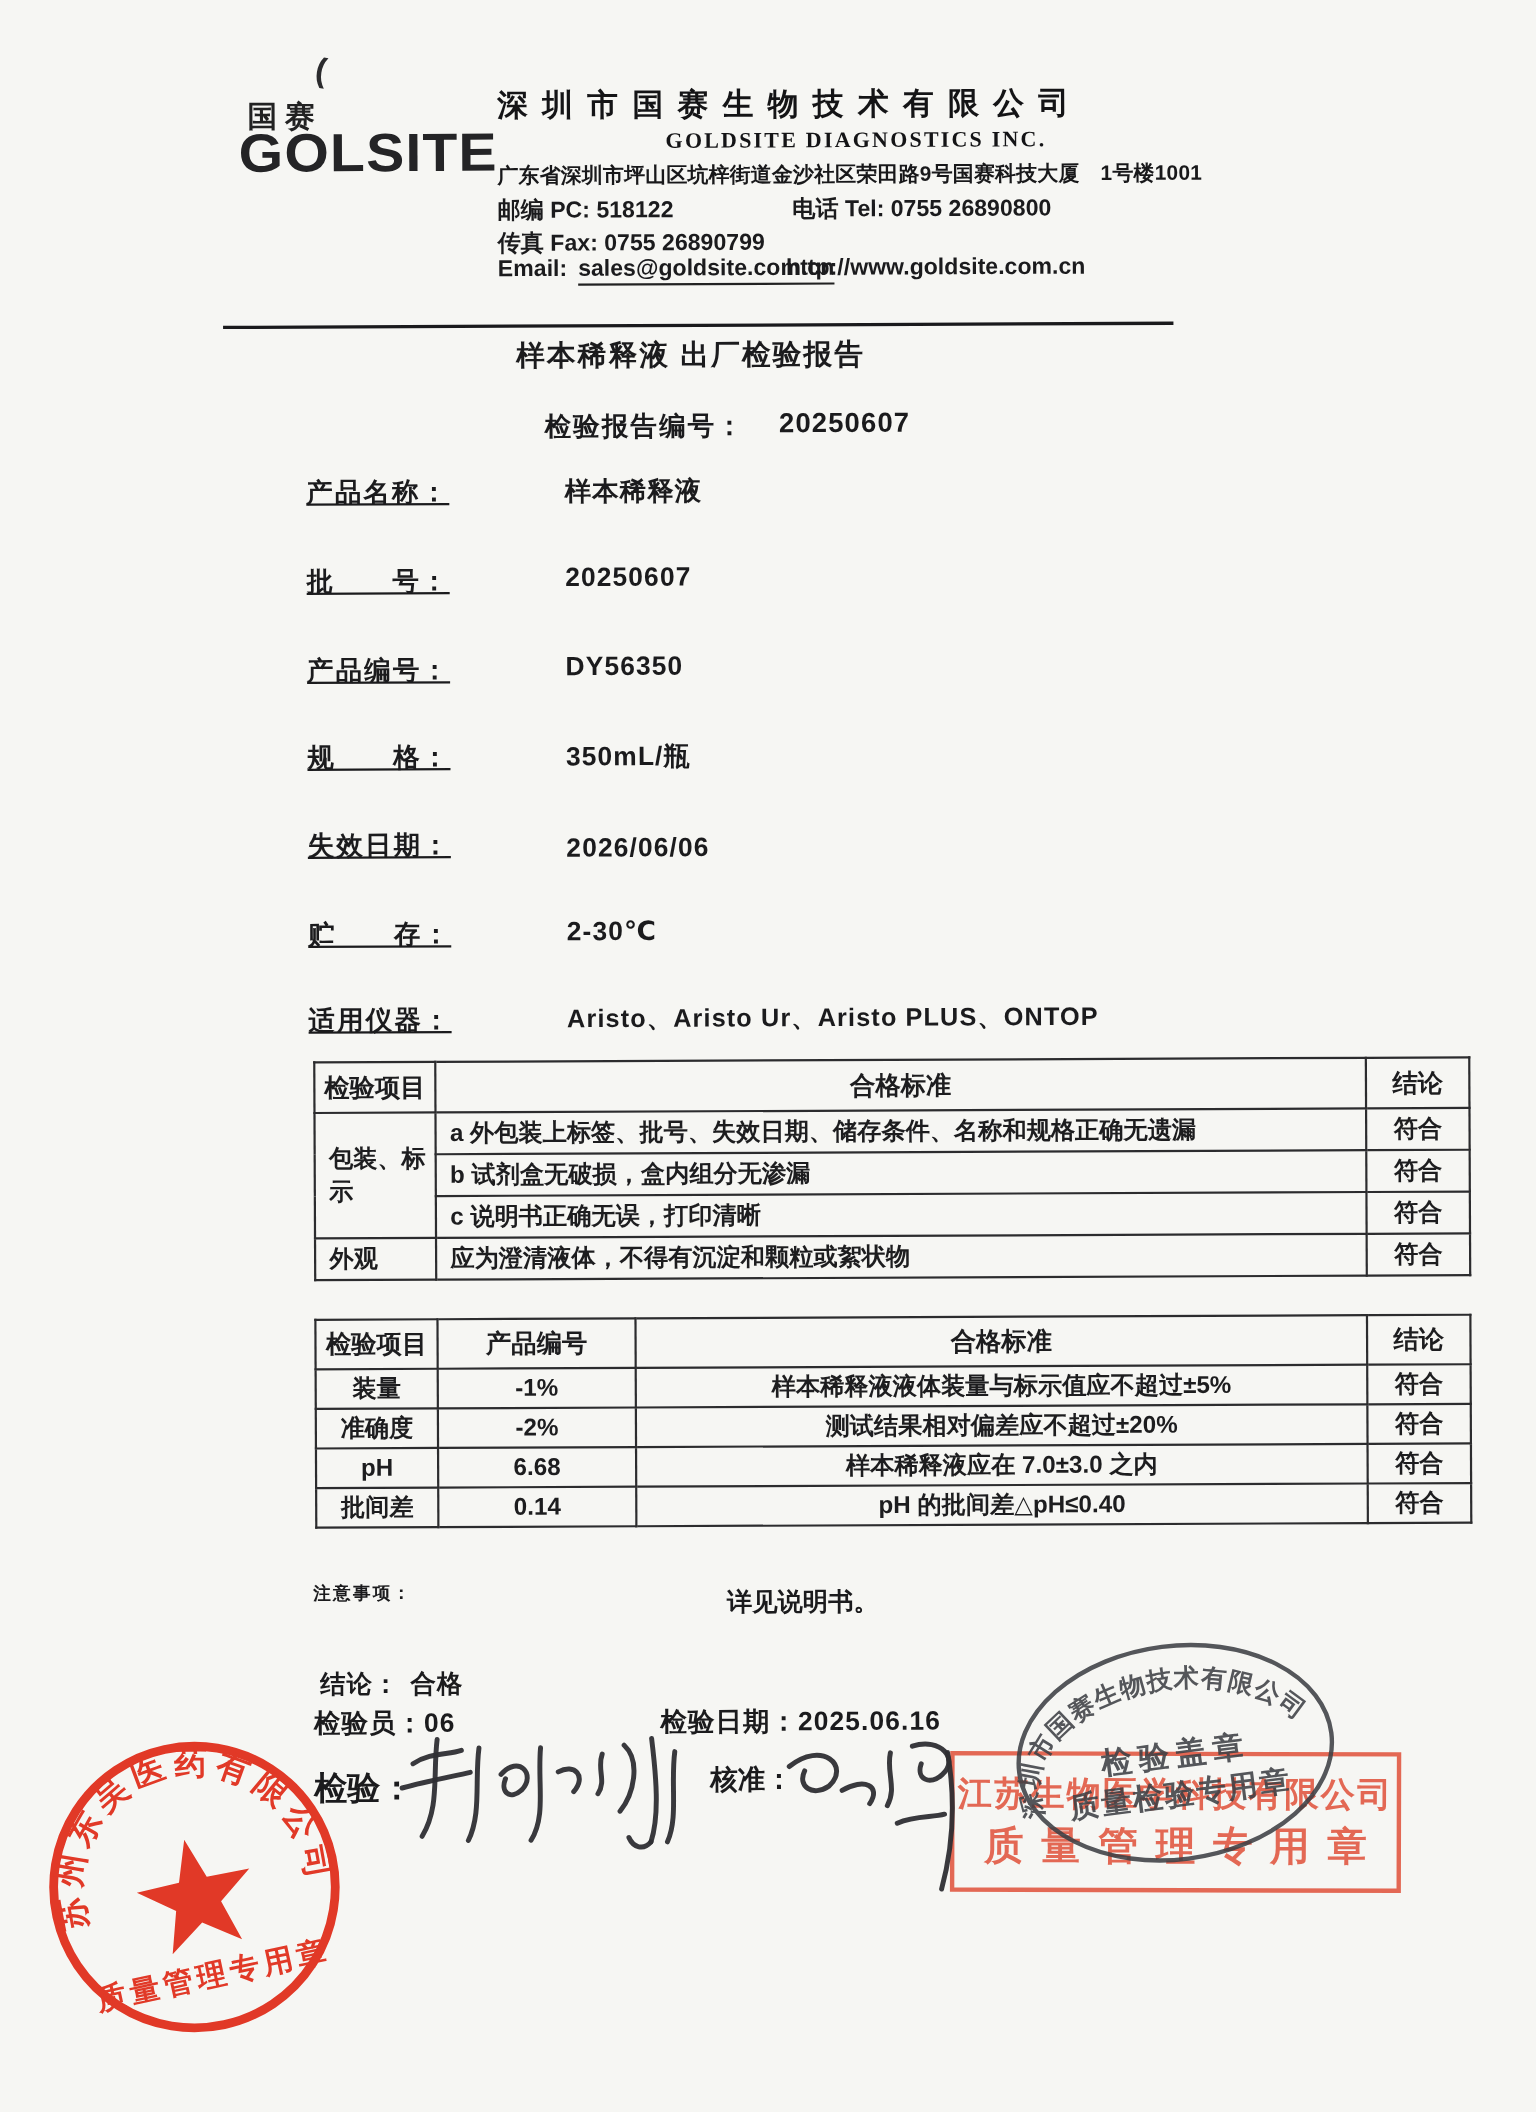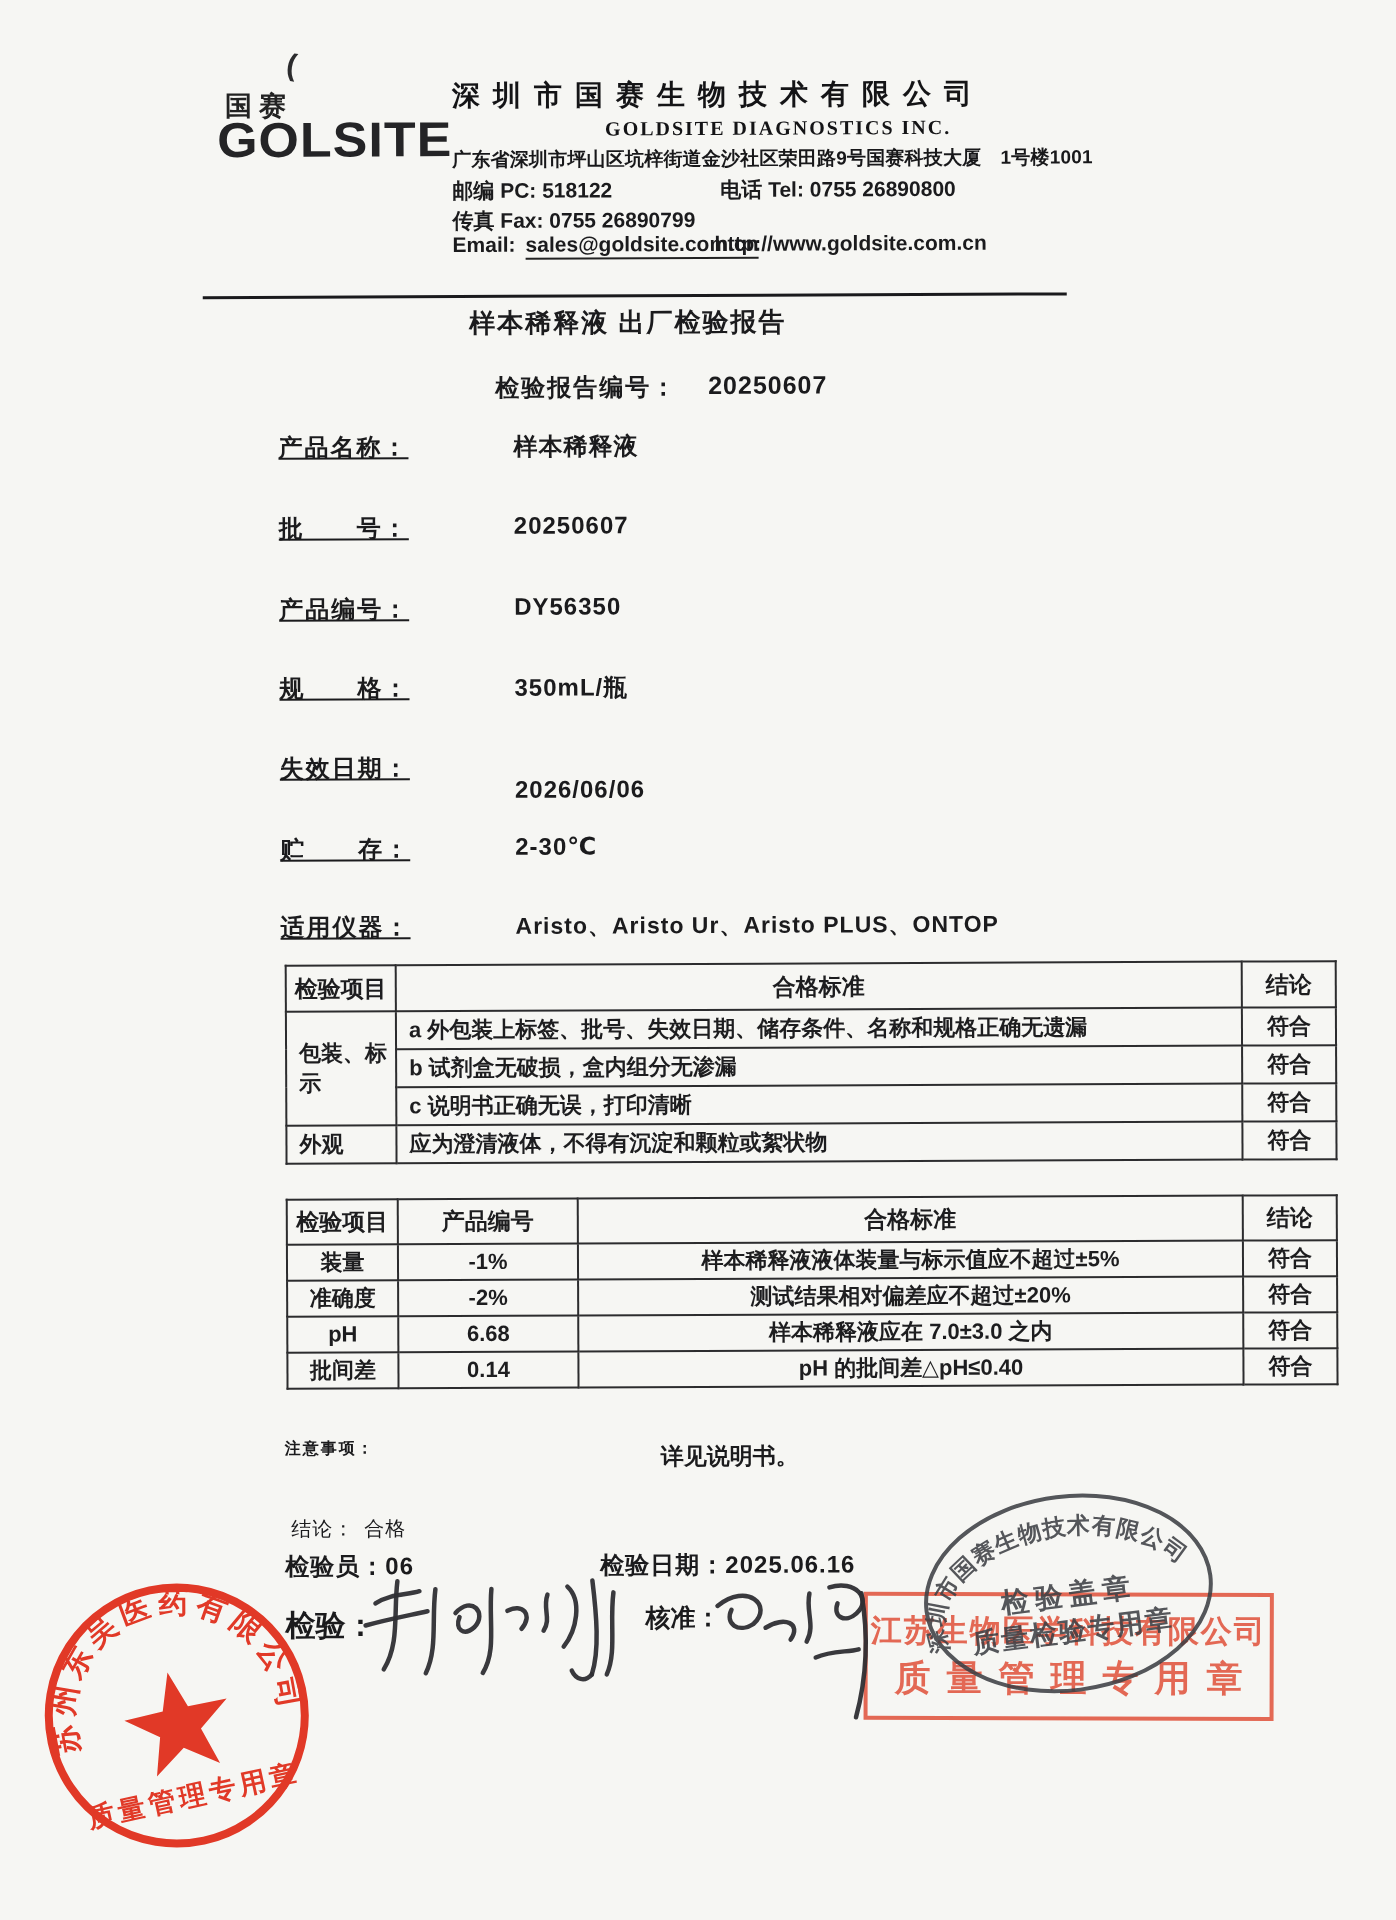--- a/index.html
+++ b/index.html
@@ -40,21 +40,21 @@
   .rtable th,.rtable td{border:2px solid #2c2c2e;font-weight:700;color:#1d1d1f;vertical-align:middle;padding:2px 6px;}
   .rtable th{font-size:23px;text-align:center;}
   .rtable td{font-size:22px;}
   .t1{left:284px;top:963px;width:1050px;}
   .t2{left:284px;top:1197px;width:1050px;}
   .cc{text-align:center;}
   .cl{text-align:left;padding-left:12px !important;}
 
   .notes-label{left:282px;top:1437px;font-size:16px;font-weight:800;letter-spacing:2px;}
   .notes-value{left:637px;top:1441px;font-size:23px;font-weight:700;margin-left:21px;}
-  .concl-line{left:288px;top:1514px;font-size:20px;font-weight:400;letter-spacing:1px;}
+  .concl-line{left:288px;top:1514px;font-size:23px;font-weight:700;letter-spacing:1px;}
   .concl-line span{margin-right:10px;}
   .insp-line{left:282px;top:1549px;font-size:24px;font-weight:800;letter-spacing:1px;}
   .date-line{left:597px;top:1549px;font-size:24px;font-weight:800;letter-spacing:1px;}
   .sign-label{left:282px;top:1604px;font-size:30px;font-weight:800;}
   .approve-label{left:642px;top:1601px;font-size:25px;font-weight:800;}
 
   .sig{position:absolute;z-index:4;}
   .sig path{fill:none;stroke:#2e2e33;stroke-width:4.5;stroke-linecap:round;stroke-linejoin:round;opacity:.95;}
 
   
@@ -96,21 +96,21 @@
 
   <div class="abs f-label" style="top:430px">产品名称：</div>
   <div class="abs f-value" style="top:430px">样本稀释液</div>
   <div class="abs f-label" style="top:511px">批　　号：</div>
   <div class="abs f-value" style="top:511px">20250607</div>
   <div class="abs f-label" style="top:592px">产品编号：</div>
   <div class="abs f-value" style="top:592px">DY56350</div>
   <div class="abs f-label" style="top:671px">规　　格：</div>
   <div class="abs f-value" style="top:671px">350mL/瓶</div>
   <div class="abs f-label" style="top:751px">失效日期：</div>
-  <div class="abs f-value" style="top:775px">2026/06/06</div>
+  <div class="abs f-value" style="top:757px">2026/06/06</div>
   <div class="abs f-label" style="top:832px">贮　　存：</div>
   <div class="abs f-value" style="top:832px">2-30℃</div>
   <div class="abs f-label" style="top:910px">适用仪器：</div>
   <div class="abs f-value" style="top:910px;font-size:23px">Aristo、Aristo Ur、Aristo PLUS、ONTOP</div>
 
   <table class="rtable t1">
     <colgroup>
         <col style="width:110px">
         <col style="width:846px">
         <col style="width:94px">

